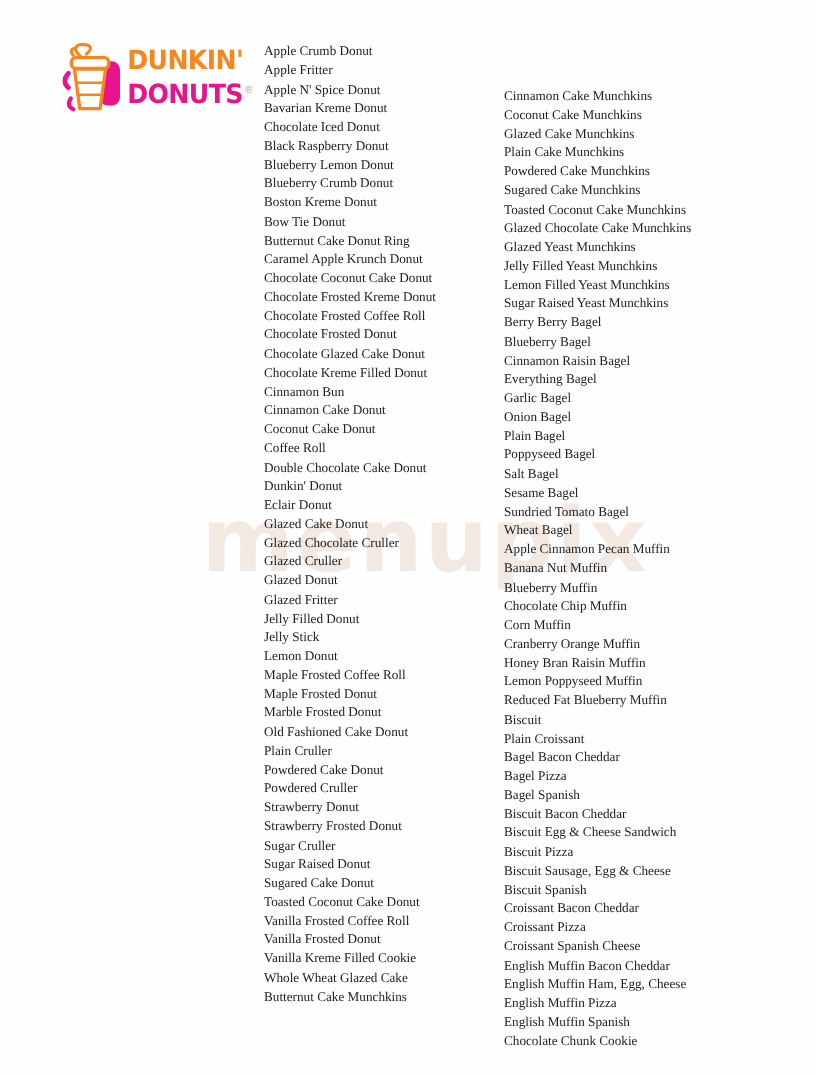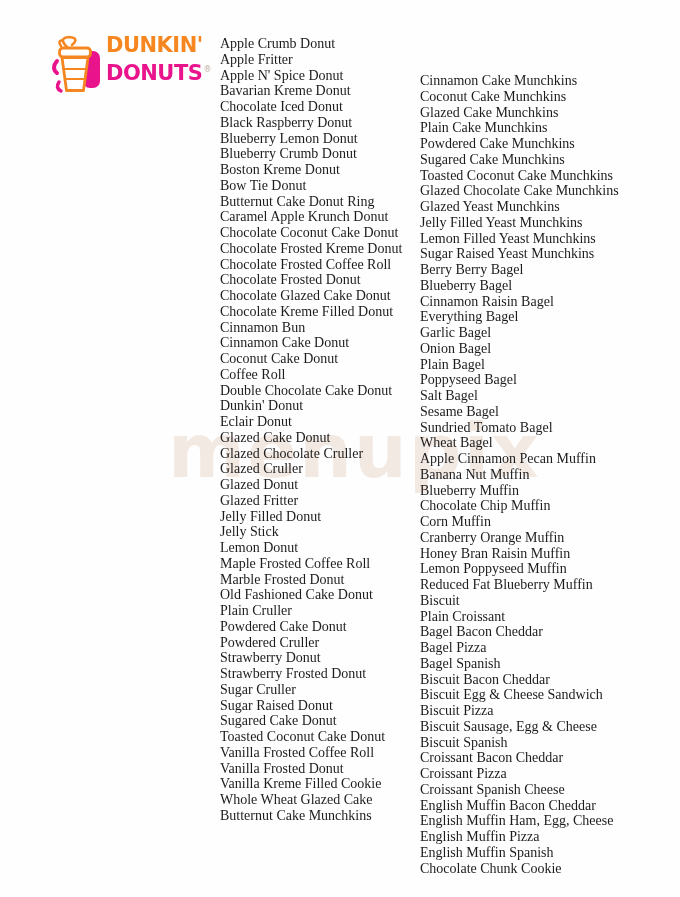--- a/index.html
+++ b/index.html
@@ -23,21 +23,21 @@
     color: #f2e6df;
     opacity: 0.85;
     z-index: 0;
     user-select: none;
   }
 
   
   .logo {
     position: absolute;
     left: 52px; top: 34px;
-    display: flex; align-items: flex-start;
+    display: flex; align-items: center;
     z-index: 2;
   }
   .logo-cup { width: 52px; height: 62px; display: inline-block; }
   .logo-text {
     display: flex; flex-direction: column; justify-content: center;
     margin-left: 2px;
     font-family: "DejaVu Sans", sans-serif;
     font-weight: 800;
     font-size: 21px;
     line-height: 23px;
@@ -45,21 +45,21 @@
     transform: scaleY(1.05);
   }
   .logo-line1 { color: #F6861F; }
   .logo-line2 { color: #E9138C; white-space: nowrap; }
   .reg { font-size: 8px; color: #b9a9a0; vertical-align: super; margin-left: 1px; font-weight: normal; }
 
   
   .menu-col {
     position: absolute;
     top: 36px;
-    font-size: 14px;
+    font-size: 11px;
     line-height: 15.75px;
     color: #1c1c1c;
     white-space: nowrap;
     z-index: 1;
   }
   .col-left  { left: 220px; }
   .col-right { left: 420px; margin-top: 37px; }
   .menu-item { height: 15.75px; }
 </style>
 </head>
@@ -121,20 +121,21 @@
       <div class="menu-item">Eclair Donut</div>
       <div class="menu-item">Glazed Cake Donut</div>
       <div class="menu-item">Glazed Chocolate Cruller</div>
       <div class="menu-item">Glazed Cruller</div>
       <div class="menu-item">Glazed Donut</div>
       <div class="menu-item">Glazed Fritter</div>
       <div class="menu-item">Jelly Filled Donut</div>
       <div class="menu-item">Jelly Stick</div>
       <div class="menu-item">Lemon Donut</div>
       <div class="menu-item">Maple Frosted Coffee Roll</div>
+      <div class="menu-item">Maple Frosted Donut</div>
       <div class="menu-item">Marble Frosted Donut</div>
       <div class="menu-item">Old Fashioned Cake Donut</div>
       <div class="menu-item">Plain Cruller</div>
       <div class="menu-item">Powdered Cake Donut</div>
       <div class="menu-item">Powdered Cruller</div>
       <div class="menu-item">Strawberry Donut</div>
       <div class="menu-item">Strawberry Frosted Donut</div>
       <div class="menu-item">Sugar Cruller</div>
       <div class="menu-item">Sugar Raised Donut</div>
       <div class="menu-item">Sugared Cake Donut</div>

